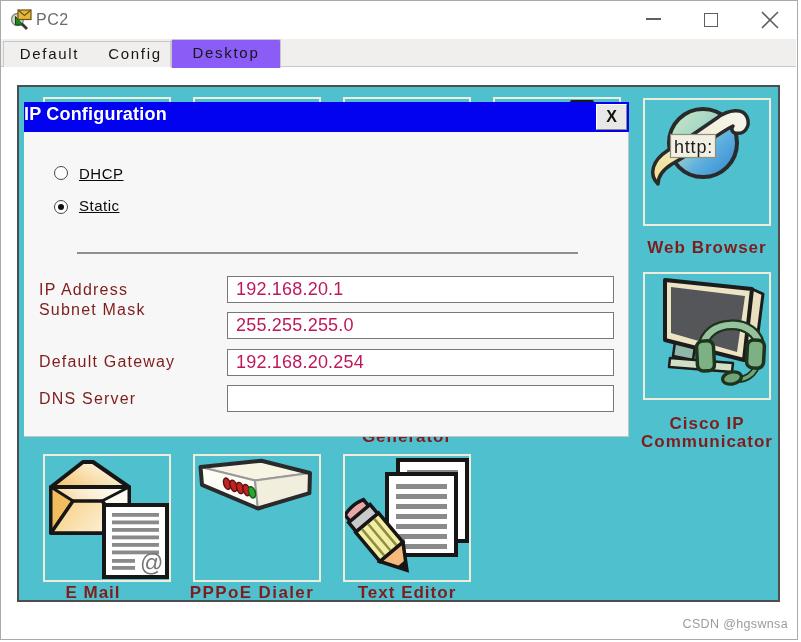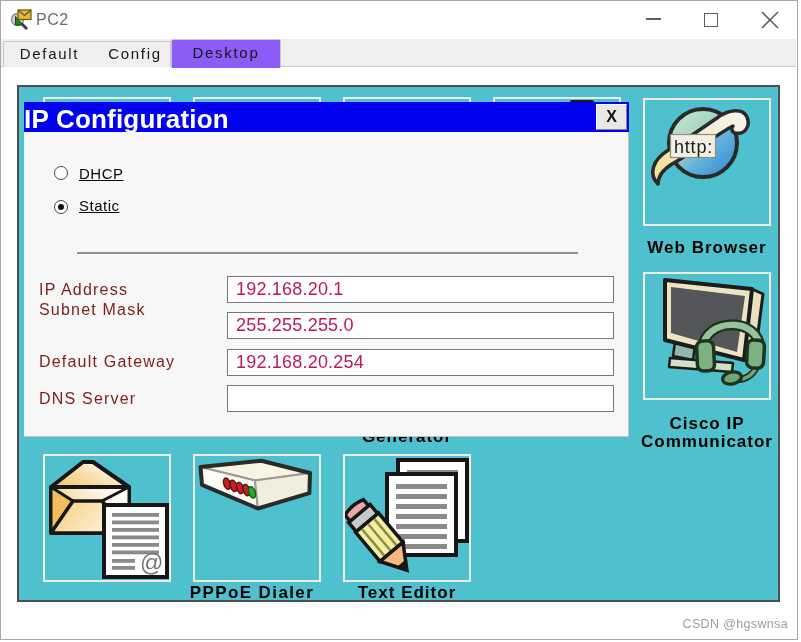--- a/index.html
+++ b/index.html
@@ -14,25 +14,25 @@
   
   .tabbar { left:1px; top:39px; width:795px; height:28px; background:#f0efee; border-bottom:1px solid #c9c8c7; }
   .tab { position:absolute; top:2px; height:26px; border:1px solid #c9c8c7; border-bottom:none; background:#f0efee; font-size:15px; letter-spacing:1.7px; color:#161616; text-align:center; line-height:23px; }
   .tab1 { left:2px; width:93px; }
   .tab2 { left:94px; width:76px; border-left:none; text-indent:5px; }
   .tab-active { left:170px; top:0px; width:110px; height:29px; background:#8b5cf6; border:1px solid #c9c8c7; border-bottom:none; border-radius:2px 2px 0 0; line-height:26px; z-index:3; }
   
   .panel { left:17px; top:85px; width:763px; height:517px; border:2px solid #4e4e4e; background:#4fc0ce; overflow:hidden; }
   
   .ibox { position:absolute; width:128px; height:128px; border:2px solid #f0ecdc; }
-  .ilabel { position:absolute; width:160px; text-align:center; font-weight:bold; font-size:17px; letter-spacing:1px; color:#000000; }
+  .ilabel { position:absolute; width:160px; text-align:center; font-weight:bold; font-size:17px; letter-spacing:1px; color:#7f1d1d; }
   
   .dlg { left:24px; top:102px; width:605px; height:335px; background:#f7f7f7; z-index:5; border-right:1px solid #c4c4c4; border-bottom:1px solid #c4c4c4; }
   .dlg-tb { position:absolute; left:0; top:0; width:605px; height:30px; background:#0202f0; }
-  .dlg-title { position:absolute; left:0px; top:2px; font-size:26px; font-weight:bold; color:#fff; letter-spacing:0.2px; }
+  .dlg-title { position:absolute; left:0px; top:2px; font-size:18px; font-weight:bold; color:#fff; letter-spacing:0.2px; }
   .dlg-x { position:absolute; left:570px; top:0px; width:35px; height:30px; background:#0202f0; }
   .dlg-x-in { position:absolute; left:2px; top:2px; width:31px; height:26px; background:#e8e8e6; border:1px solid #fff; border-right-color:#888; border-bottom-color:#888; text-align:center; font-size:16px; font-weight:bold; color:#111; line-height:24px; }
   .radio { position:absolute; width:14px; height:14px; border:1px solid #474747; border-radius:50%; background:#fff; }
   .radio .dot { position:absolute; left:3px; top:3px; width:6px; height:6px; border-radius:50%; background:#101010; }
   .rlabel { position:absolute; font-size:15px; color:#0a0a0a; letter-spacing:0.5px;text-decoration:underline; }
   .sep { position:absolute; left:53px; top:150px; width:501px; height:2px; background:#8f8f8f; }
   .flabel { position:absolute; left:15px; font-size:16px; color:#7f1d1d; letter-spacing:1.2px; }
   .finput { position:absolute; left:203px; width:387px; height:27px; background:#fff; border:1px solid #787878; font-size:18px; color:#be185d; padding-left:8px; line-height:25px; letter-spacing:0.2px; }
   .wm { left:642px; top:617px; width:146px; text-align:right; font-size:12.5px; color:#9c9c9c; letter-spacing:0.35px; }
 </style>
@@ -148,20 +148,21 @@
         <rect x="67" y="72" width="47" height="3.8"></rect>
         <rect x="67" y="79.5" width="47" height="3.8"></rect>
         <rect x="67" y="87" width="47" height="3.8"></rect>
         <rect x="67" y="94.5" width="47" height="3.8"></rect>
         <rect x="67" y="103" width="23" height="3.8"></rect>
         <rect x="67" y="110" width="23" height="3.8"></rect>
       </g>
       <text x="95" y="115" font-size="23" fill="#757575" font-family="Liberation Sans">@</text>
     </g>
   </svg>
+  <div class="ilabel" style="left:-6px; top:496px;">E Mail</div>
 
   <div class="ibox" style="left:174px; top:367px;"></div>
   <svg style="position:absolute; left:176px; top:369px;" width="124" height="124" viewBox="0 0 124 124">
     <g stroke="#9a9a9a" stroke-linejoin="round">
       <path d="M5.5 11 L66.4 4.7 L115 17 L60 24.5 Z" fill="#f7f4e4" stroke-width="2"></path>
       <path d="M5.5 11 L60 24.5 L62.9 52.5 L7 28.9 Z" fill="#fdfdf6" stroke-width="2"></path>
       <path d="M60 24.5 L115 17 L114.4 37.2 L62.9 52.5 Z" fill="#f2eedd" stroke-width="2"></path>
       <path d="M5.5 11 L66.4 4.7 L115 17 L114.4 37.2 L62.9 52.5 L7 28.9 Z" fill="none" stroke="#2a2a2a" stroke-width="4" stroke-linejoin="round"></path>
     </g>
     <g>

